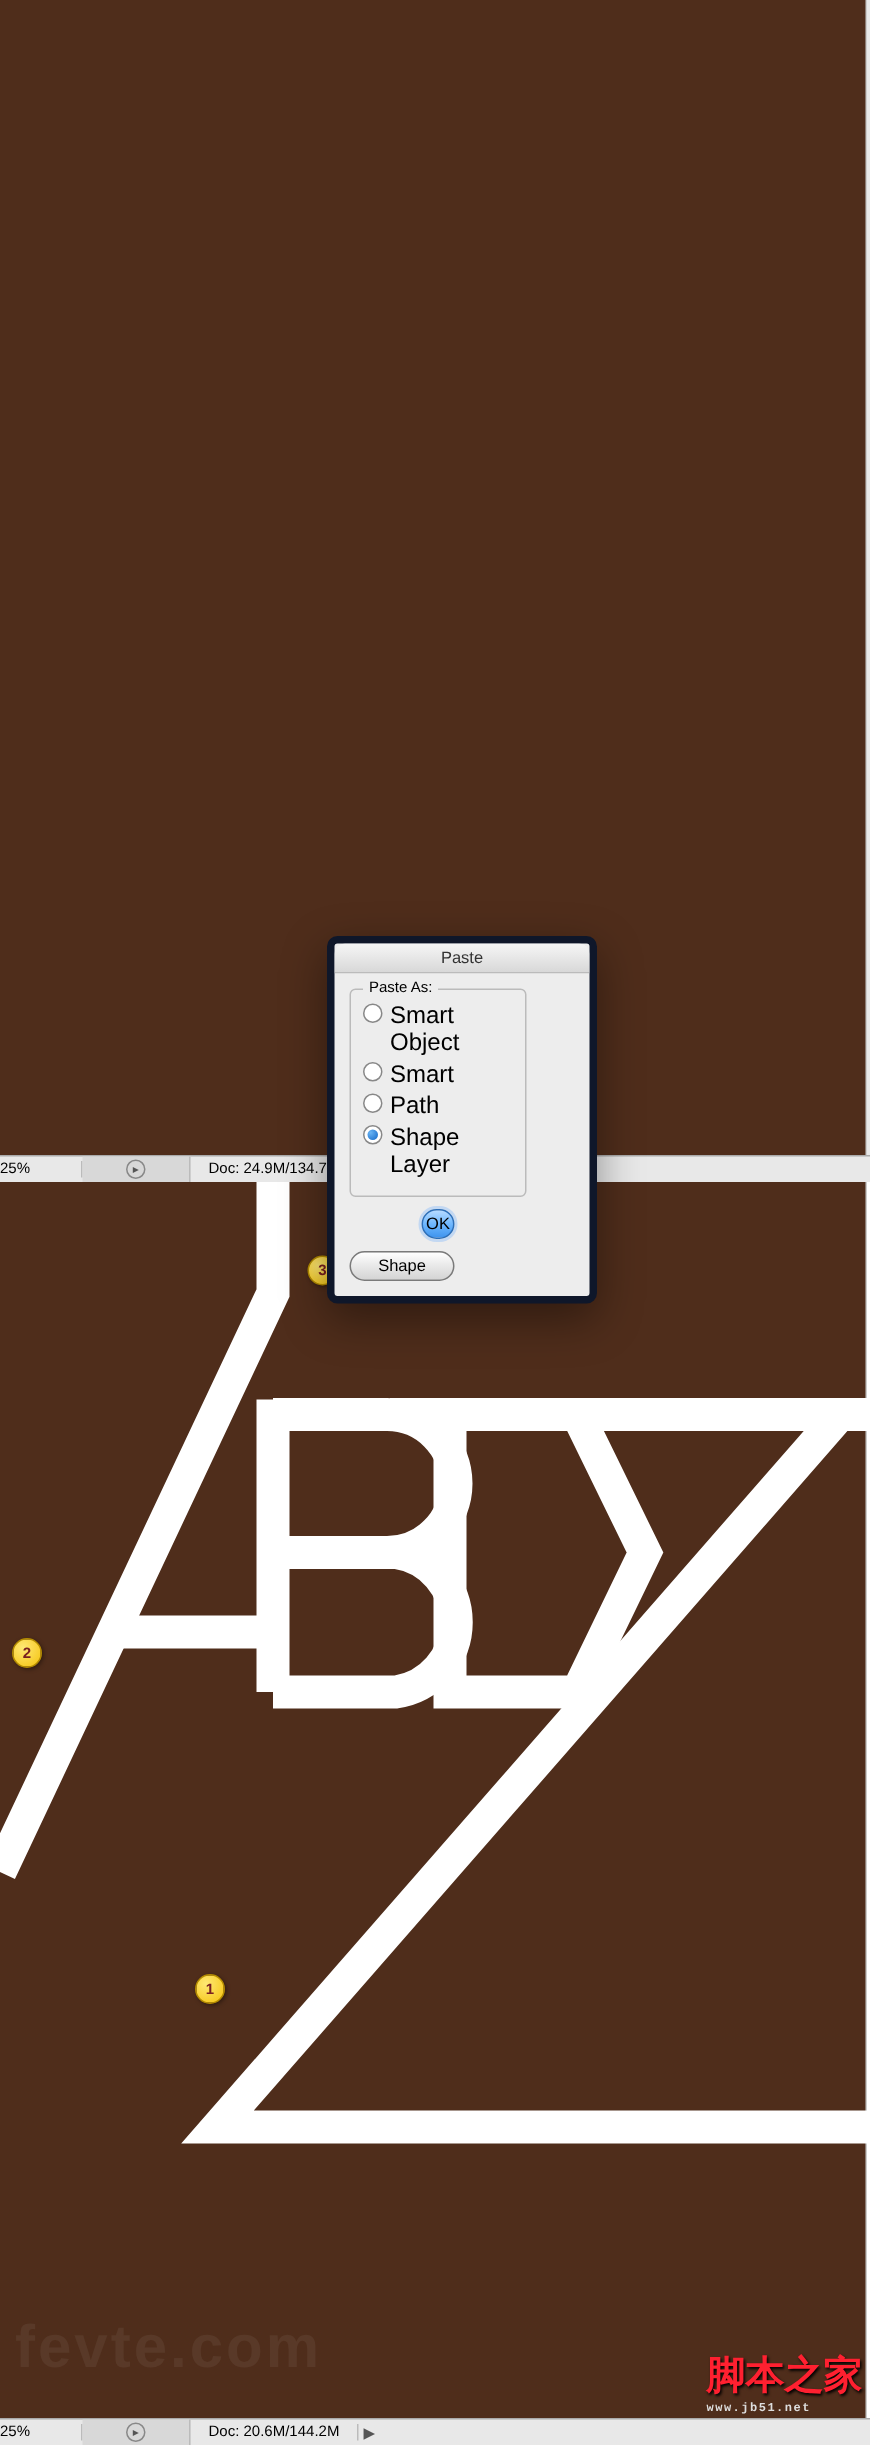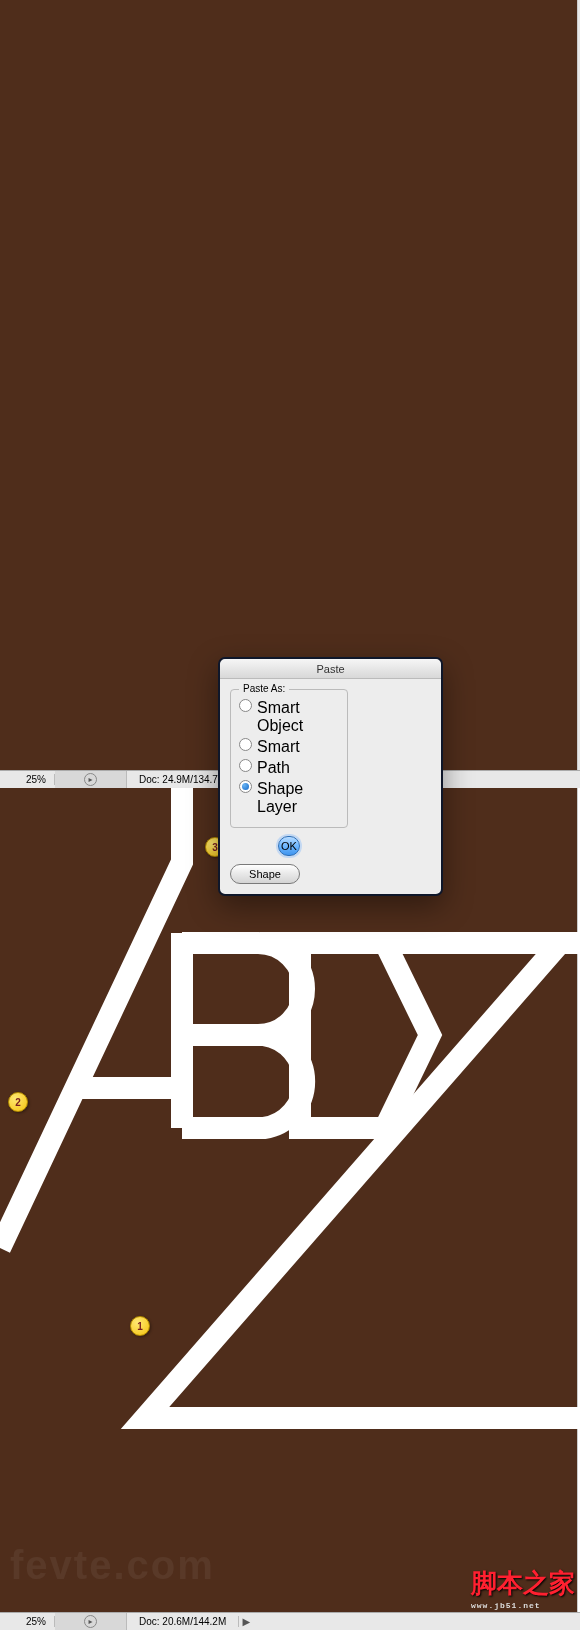--- a/index.html
+++ b/index.html
@@ -32,21 +32,20 @@
   top: 770px; left: 0;
   width: 580px; height: 18px;
   background: #e8e8e8;
   border-top: 1px solid #aaa;
   display: flex;
   align-items: center;
   font-size: 10px;
 }
 .zoom-box {
   width: 55px;
-  text-align: right;
   padding-right: 8px;
   border-right: 1px solid #bbb;
 }
 .doc-box {
   width: 72px;
   background: #d8d8d8;
   border-right: 1px solid #bbb;
   height: 100%;
   display:flex;align-items:center;justify-content:center;
 }
@@ -79,24 +78,24 @@
   background: #e8e8e8;
   border-top: 1px solid #aaa;
   display: flex;
   align-items: center;
   font-size: 10px;
 }
 
 
 .dialog {
   position: absolute;
-  top: 657px; left: 218px;
-  width: 225px;
+  top: 624px; left: 218px;
+  width: 180px;
   background: #ededed;
-  border: 2px solid #0f172a;
+  border: 5px solid #0f172a;
   border-radius: 7px;
   box-shadow: 0 10px 30px rgba(0,0,0,0.4);
   z-index: 100;
 }
 .titlebar {
   height: 20px;
   background: linear-gradient(#f6f6f6,#d8d8d8);
   border-bottom: 1px solid #bbb;
   border-radius: 7px 7px 0 0;
   text-align: center;

